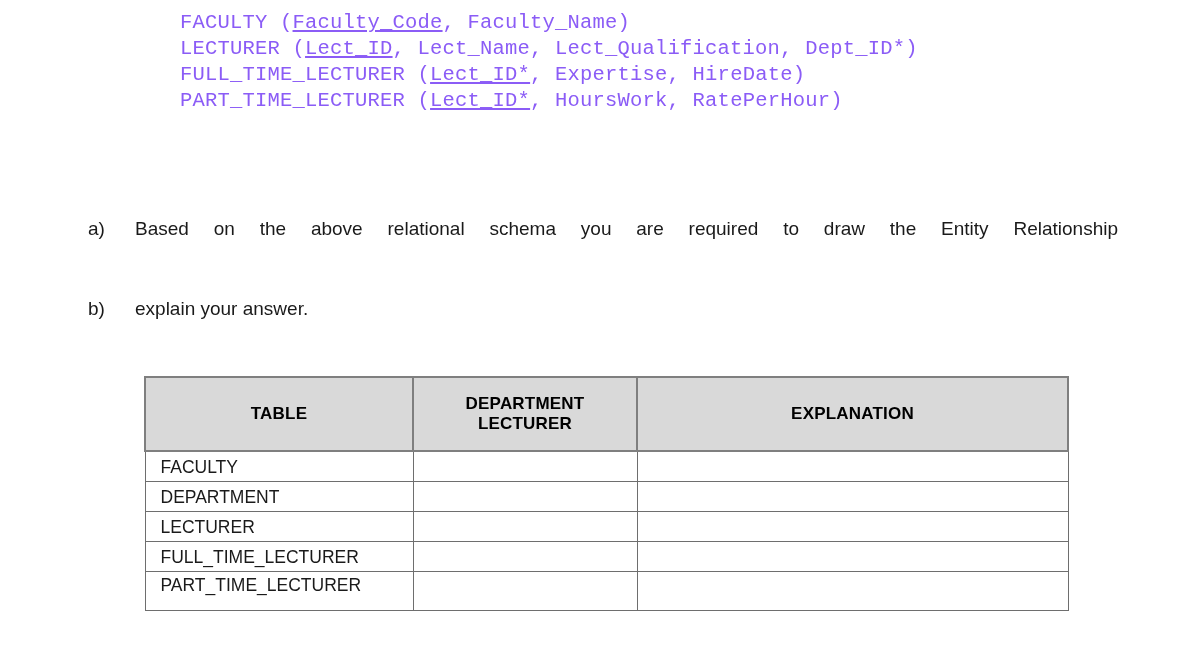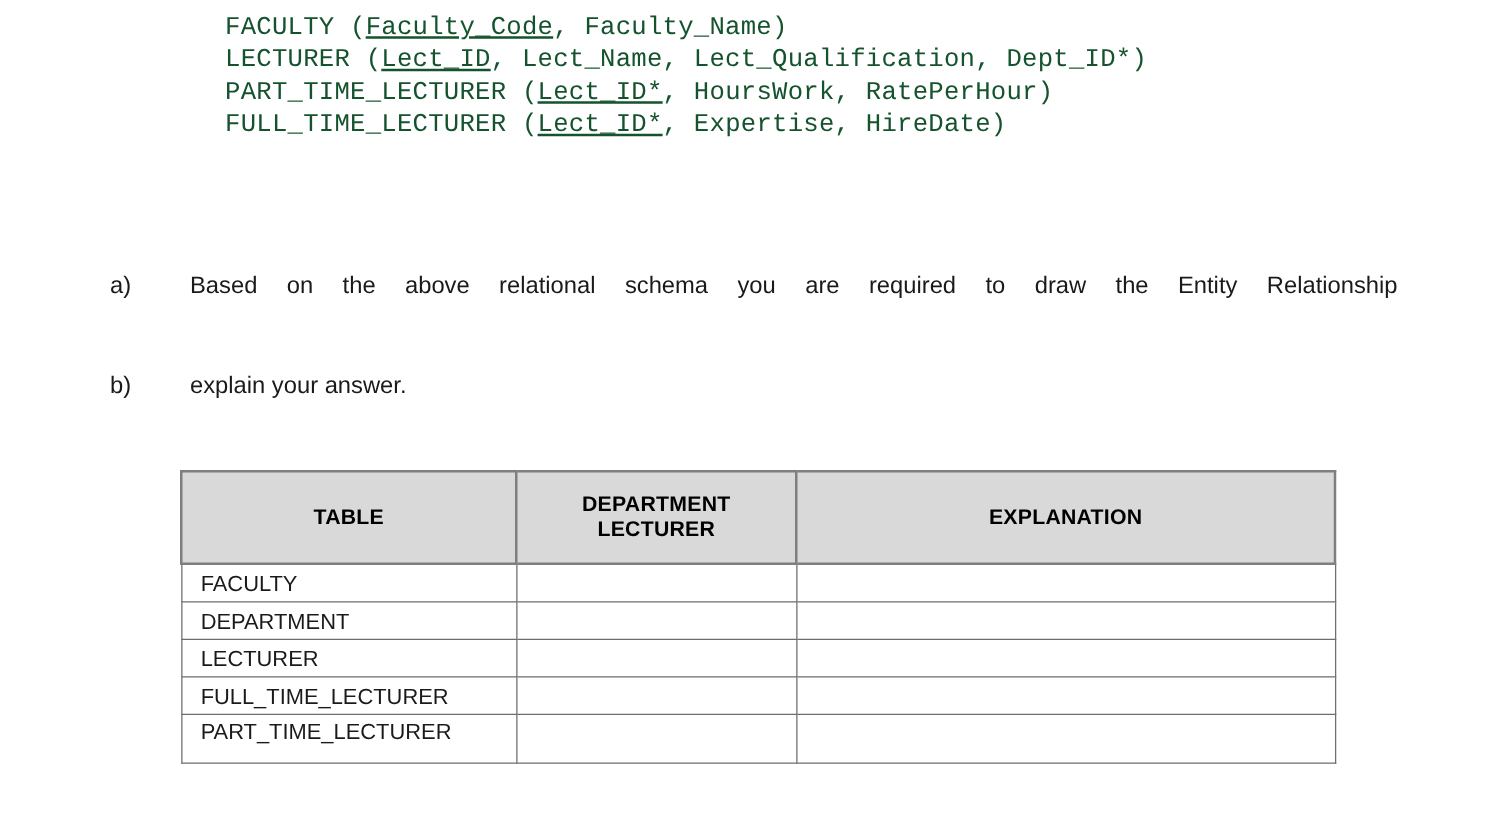--- a/index.html
+++ b/index.html
@@ -22,21 +22,21 @@
     position: absolute;
     left: 180px;
     top: 10px;
     width: 920px;
   }
   .schema-line {
     font-family: "Liberation Mono", "DejaVu Sans Mono", monospace;
     font-size: 20.5px;
     line-height: 26px;
     letter-spacing: 0.2px;
-    color: #14532d;
+    color: #8b5cf6;
     white-space: pre;
   }
   .pk {
     text-decoration: underline;
     text-underline-offset: 2px;
   }
 
   
   .question {
     position: absolute;
@@ -49,21 +49,21 @@
   .q-label {
     position: absolute;
     left: 0px;
     top: 0px;
     width: 40px;
     font-size: 19px;
     line-height: 26px;
     color: #1a1a1a;
   }
   .q-text {
-    margin-left: 64px;
+    margin-left: 47px;
     font-size: 19px;
     line-height: 26px;
     color: #1a1a1a;
   }
   .q-text.justified {
     text-align: justify;
   }
   .q-text.justified > .line1 {
     display: block;
     text-align: justify;
@@ -118,23 +118,23 @@
 </head>
 <body>
 
 <div id="schema-block">
 
   <div class="schema-line"><span>FACULTY</span><span> (</span><span class="pk">Faculty_Code</span><span>, Faculty_Name)</span></div>
 
 
   <div class="schema-line"><span>LECTURER</span><span> (</span><span class="pk">Lect_ID</span><span>, Lect_Name, Lect_Qualification, Dept_ID*)</span></div>
 
+  <div class="schema-line"><span>FULL_TIME_LECTURER</span><span> (</span><span class="pk">Lect_ID*</span><span>, Expertise, HireDate)</span></div>
+
   <div class="schema-line"><span>PART_TIME_LECTURER</span><span> (</span><span class="pk">Lect_ID*</span><span>, HoursWork, RatePerHour)</span></div>
-
-  <div class="schema-line"><span>FULL_TIME_LECTURER</span><span> (</span><span class="pk">Lect_ID*</span><span>, Expertise, HireDate)</span></div>
 
 </div>
 
 <div class="question" id="question-a">
   <span class="q-label">a)</span>
   <div class="q-text justified">
     <span class="line1">Based on the above relational schema you are required to draw the Entity Relationship</span>
   </div>
 </div>
 

